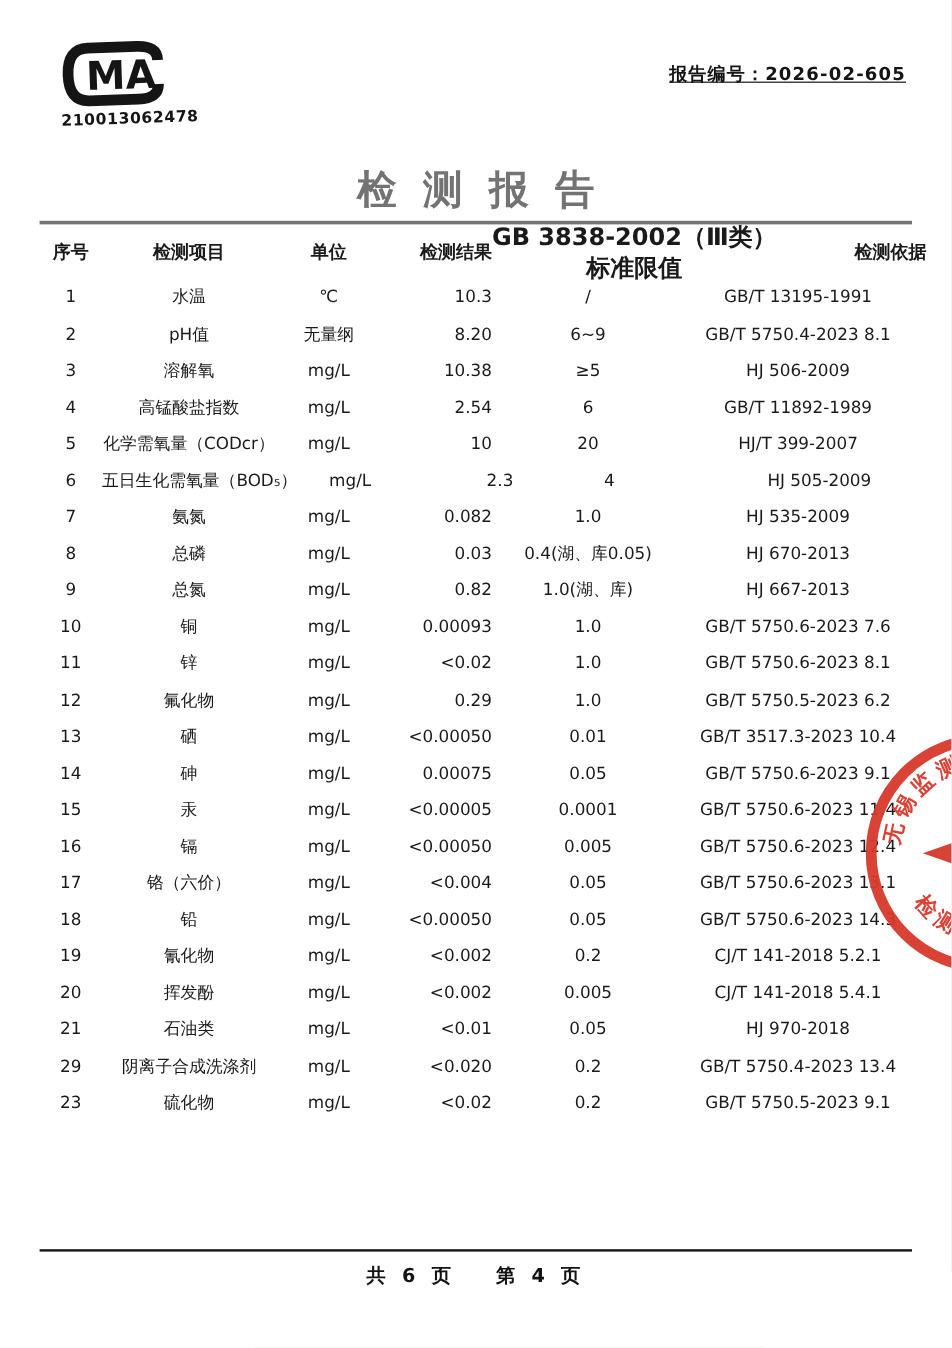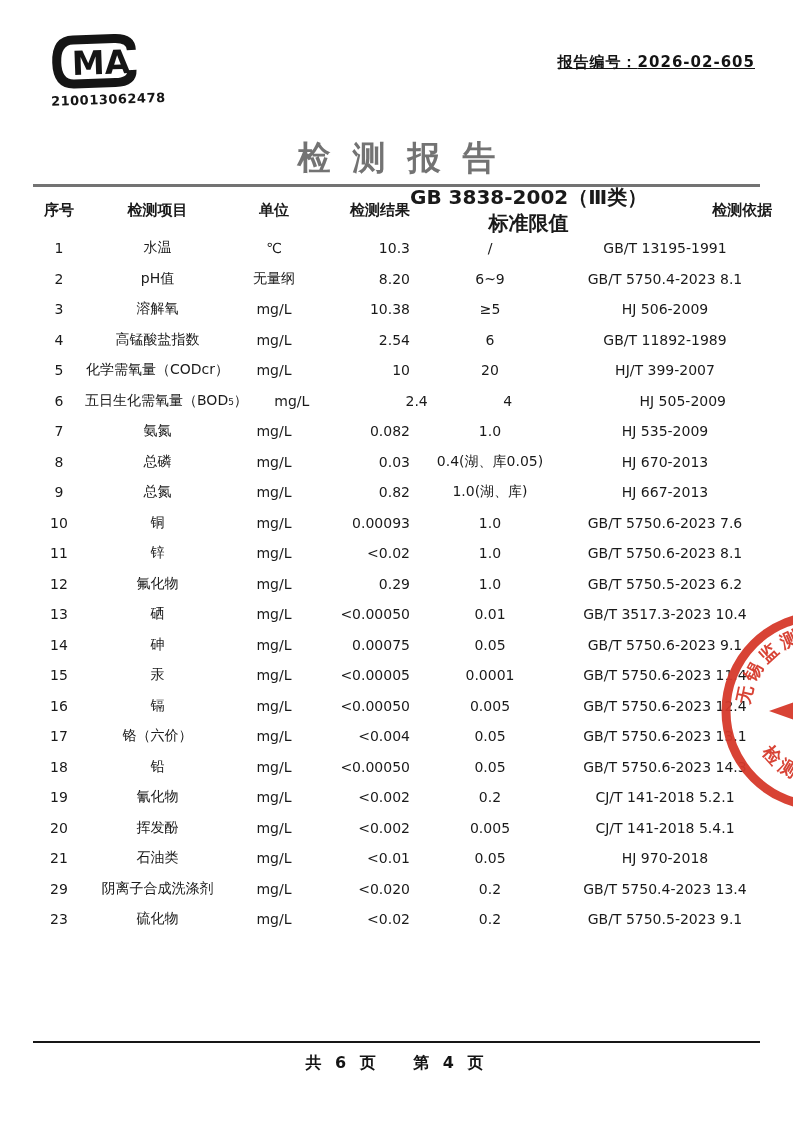--- a/index.html
+++ b/index.html
@@ -127,21 +127,21 @@
           <div class="cell c3">mg/L</div>
           <div class="cell c4">10</div>
           <div class="cell c5">20</div>
           <div class="cell c6">HJ/T 399-2007</div>
         </div>
 
         <div class="trow">
           <div class="cell c1">6</div>
           <div class="cell c2">五日生化需氧量（BOD₅）</div>
           <div class="cell c3">mg/L</div>
-          <div class="cell c4">2.4</div>
+          <div class="cell c4">2.3</div>
           <div class="cell c5">4</div>
           <div class="cell c6">HJ 505-2009</div>
         </div>
 
         <div class="trow">
           <div class="cell c1">7</div>
           <div class="cell c2">氨氮</div>
           <div class="cell c3">mg/L</div>
           <div class="cell c4">0.082</div>
           <div class="cell c5">1.0</div>

